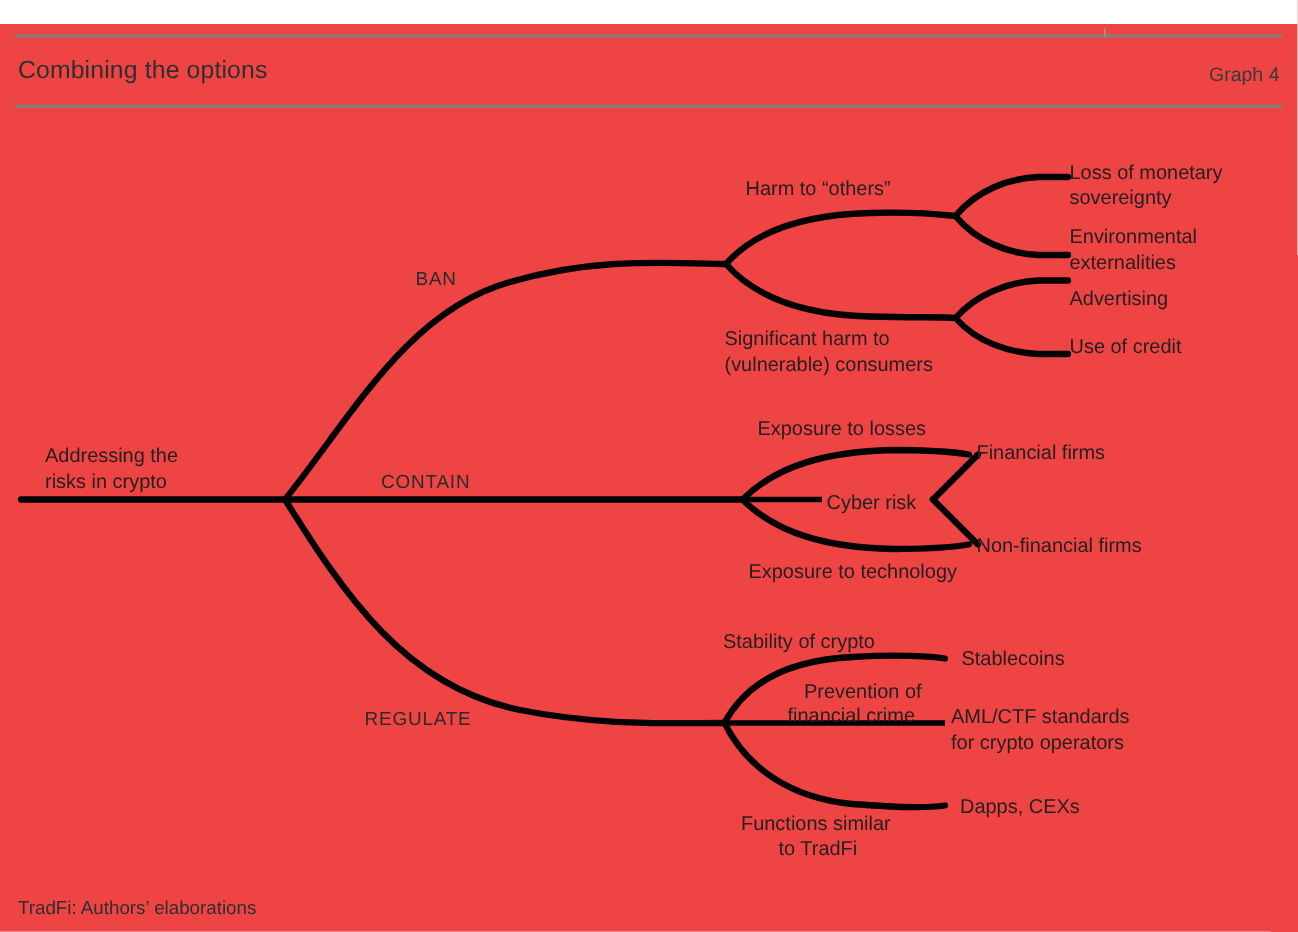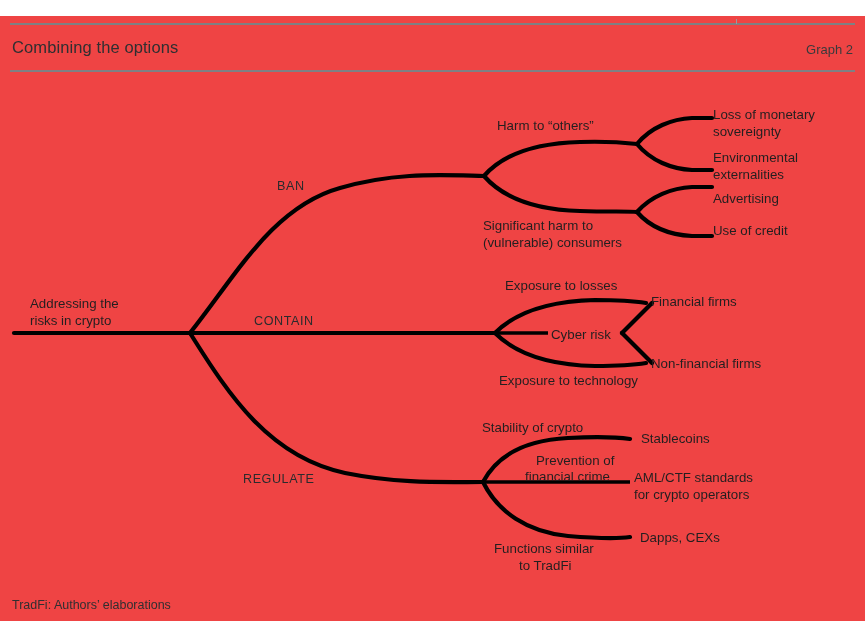--- a/index.html
+++ b/index.html
@@ -94,21 +94,21 @@
   .t-leaf   { font-size: 13.3px; }
 </style>
 </head>
 <body>
 
 <div id="page">
 
   <div class="rule rule-top"></div>
   <div class="tick"></div>
   <div class="hdr-title">Combining the options</div>
-  <div class="hdr-graph">Graph 2</div>
+  <div class="hdr-graph">Graph 4</div>
   <div class="rule rule-mid"></div>
 
   <div id="tree">
     <svg width="865" height="520" viewBox="0 0 865 520" xmlns="http://www.w3.org/2000/svg">
 
       <path class="branch" d="M 14 261 L 190 261"></path>
 
       <path class="branch" d="M 190 261 C 235 205, 272 135, 340 116 C 395 100, 440 103, 484 104"></path>
 
       <path class="branch" d="M 190 261 L 495 261"></path>

